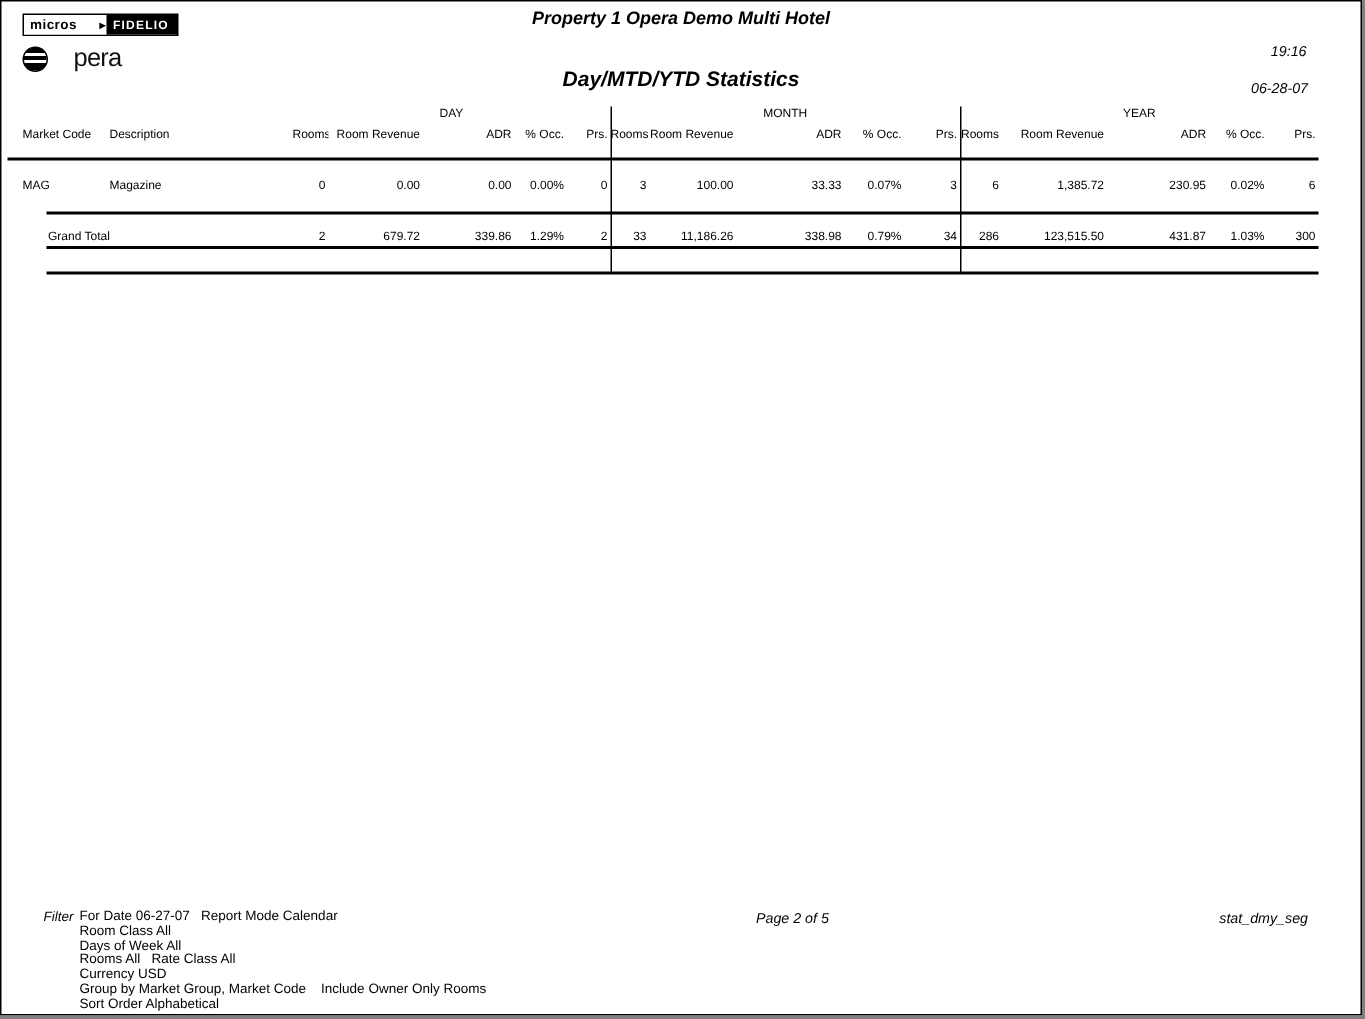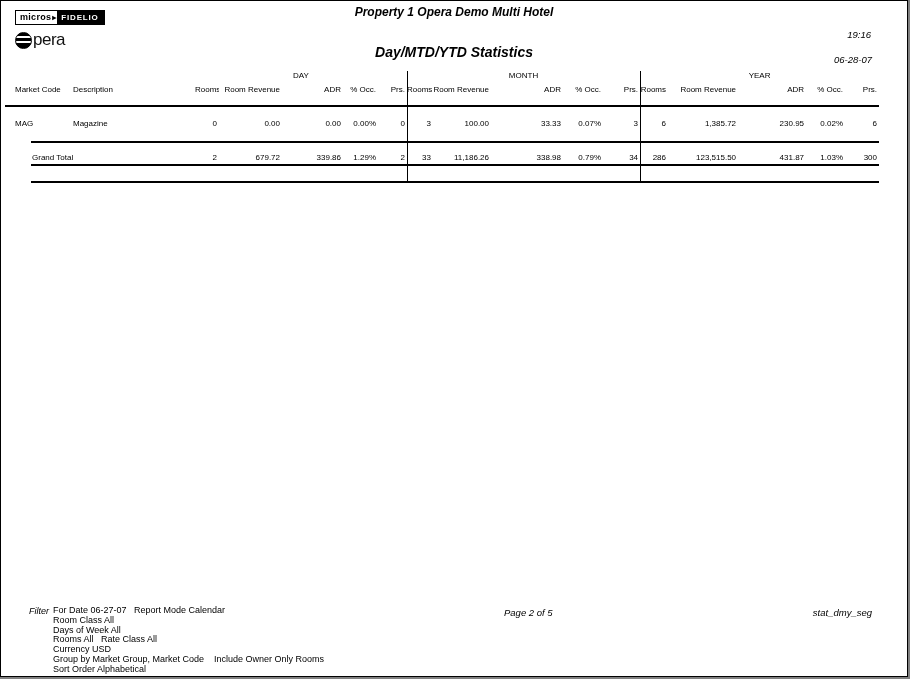--- a/index.html
+++ b/index.html
@@ -6,30 +6,30 @@
   html,body { background:#808080; }
   body { font-family:"Liberation Sans", sans-serif; color:#000; }
   .page {
     position:relative; width:908px; height:677px;
     background:#fff; border:1px solid #000; overflow:hidden;
   }
 
   
   .logo-block { position:absolute; left:14px; top:5px; }
   .micros-logo { display:inline-flex; align-items:stretch; border:1px solid #000; font-weight:bold; }
-  .micros-logo .micros { background:#fff; color:#000; font-size:9px; padding:1px 0 1px 4px; letter-spacing:.3px; }
+  .micros-logo .micros { background:#fff; color:#000; font-size:9px; padding:1px 14px 1px 4px; letter-spacing:.3px; }
   .micros-logo .arrow { background:#fff; color:#000; font-size:8px; padding:1px 1px; line-height:11px; }
   .micros-logo .fidelio { background:#000; color:#fff; font-size:8px; padding:2px 5px 1px 4px; letter-spacing:.8px; }
   .opera-logo { display:flex; align-items:center; margin-top:5px; }
   .opera-o {
     display:inline-block; width:17px; height:17px; border-radius:50%;
     background:linear-gradient(#000 0 23%, #fff 23% 34%, #000 34% 55%, #fff 55% 66%, #000 66% 100%);
     border:1px solid #000; margin-right:1px;
   }
-  .opera-text { font-size:17px; font-weight:500; letter-spacing:-0.5px; color:#111; }
+  .opera-text { font-size:17px; font-weight:500; letter-spacing:-0.5px; color:#111;margin-left:16px; }
 
   .report-property { position:absolute; top:4px; left:0; width:100%; text-align:center;
     font-size:12px; font-style:italic; font-weight:bold; }
   .report-title { position:absolute; top:43px; left:0; width:100%; text-align:center;
     font-size:14px; font-style:italic; font-weight:bold; }
   .print-date { position:absolute; top:5px; right:35px; font-size:9.5px; font-style:italic;margin-top:48px; }
   .print-time { position:absolute; top:28px; right:36px; font-size:9.5px; font-style:italic; }
 
   
   table.stats { position:absolute; left:12px; top:68px; width:866px;

